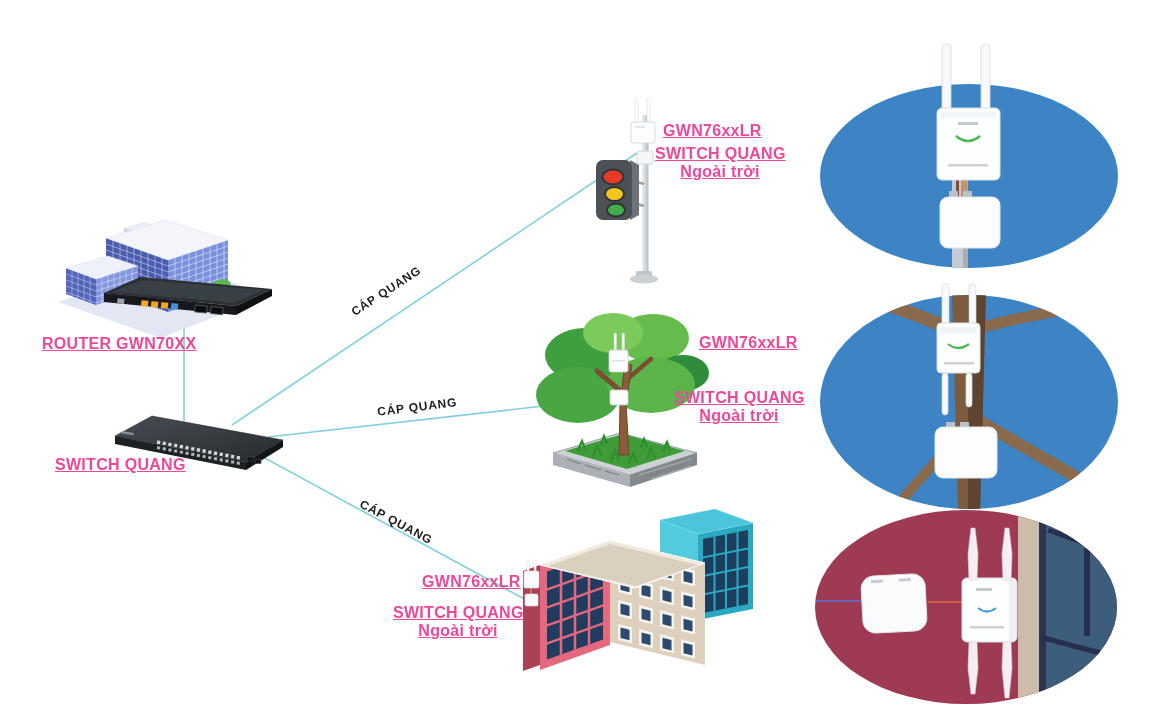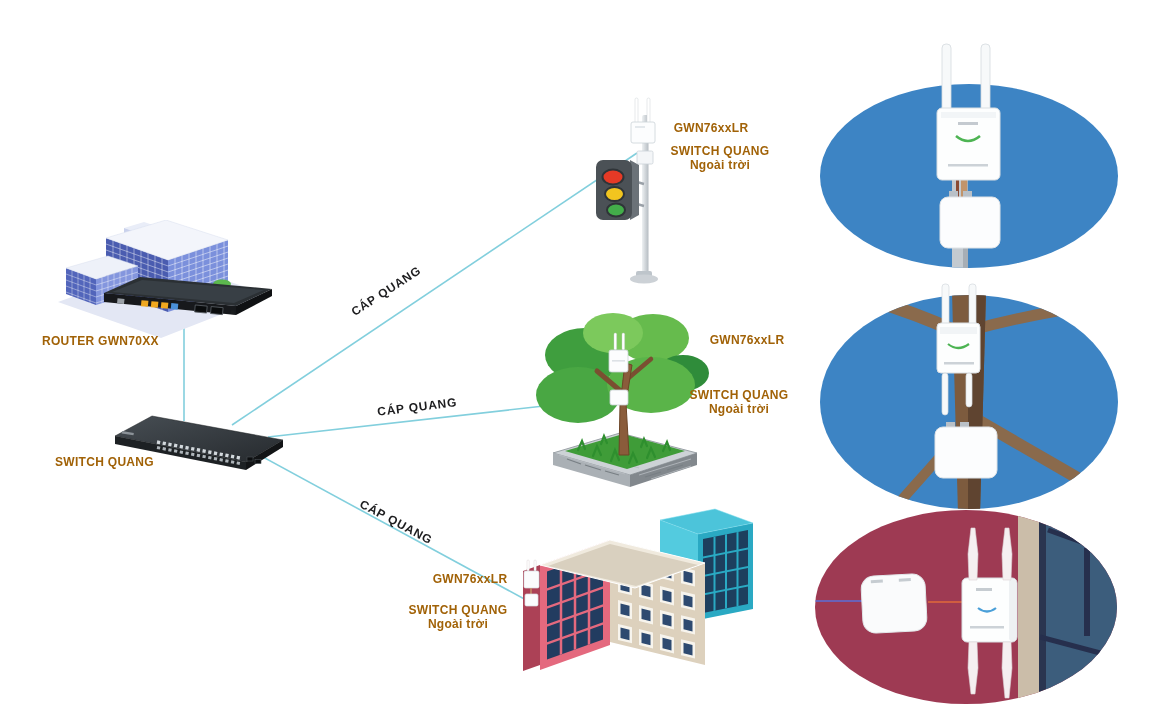--- a/index.html
+++ b/index.html
@@ -1,22 +1,22 @@
 <!DOCTYPE html>
 <html><head>
 <meta charset="utf-8">
 <style>
   html,body{margin:0;padding:0;background:#fff;}
   .canvas{
     position:relative;width:1174px;height:722px;background:#ffffff;
     font-family:"Liberation Sans", sans-serif;overflow:hidden;
   }
   .red-label{
-    position:absolute;color:#a16207;font-weight:bold;font-size:12px;
-    letter-spacing:.3px;text-align:center;line-height:1.15;white-space:nowrap;
+    position:absolute;color:#ec4899;font-weight:bold;font-size:16px;
+    letter-spacing:.3px;text-align:center;line-height:1.15;white-space:nowrap;text-decoration:underline;
   }
   .left-align{text-align:left;}
   .cable-label{
     position:absolute;color:#1d1d1f;font-weight:bold;font-size:12px;
     letter-spacing:.8px;white-space:nowrap;transform-origin:center center;
   }
   svg{position:absolute;display:block;}
 </style>
 </head>
 <body>

